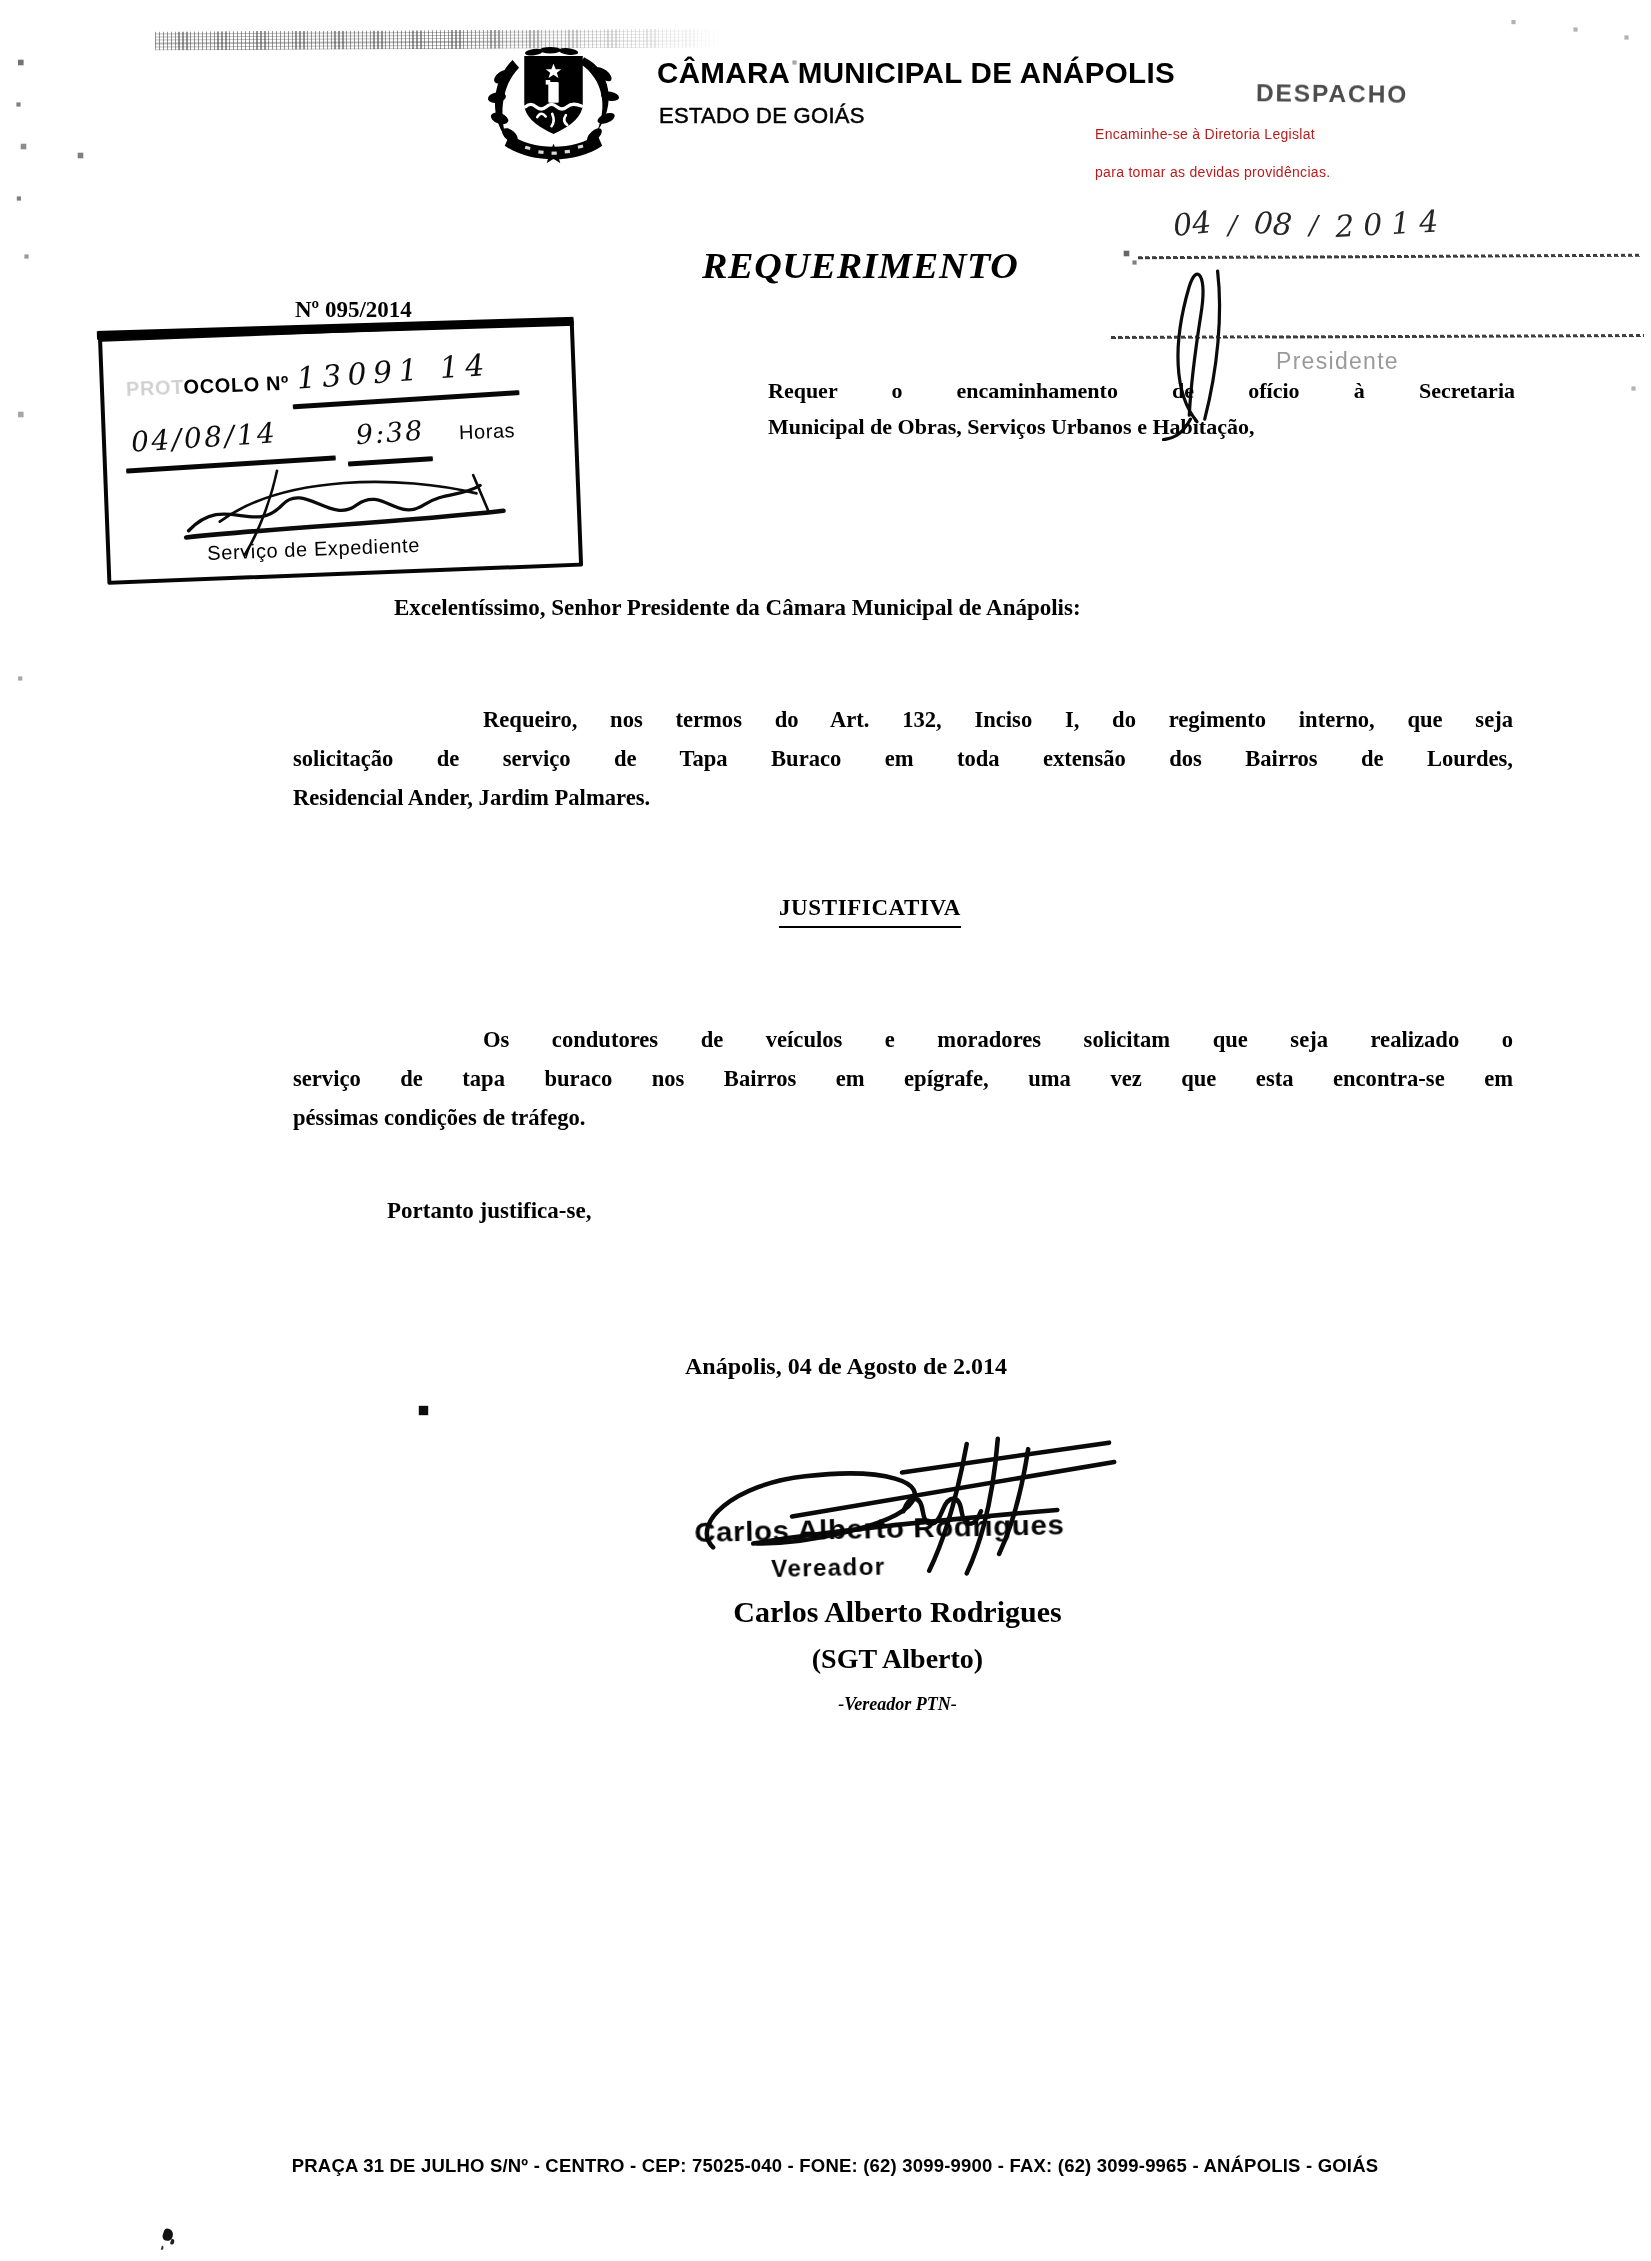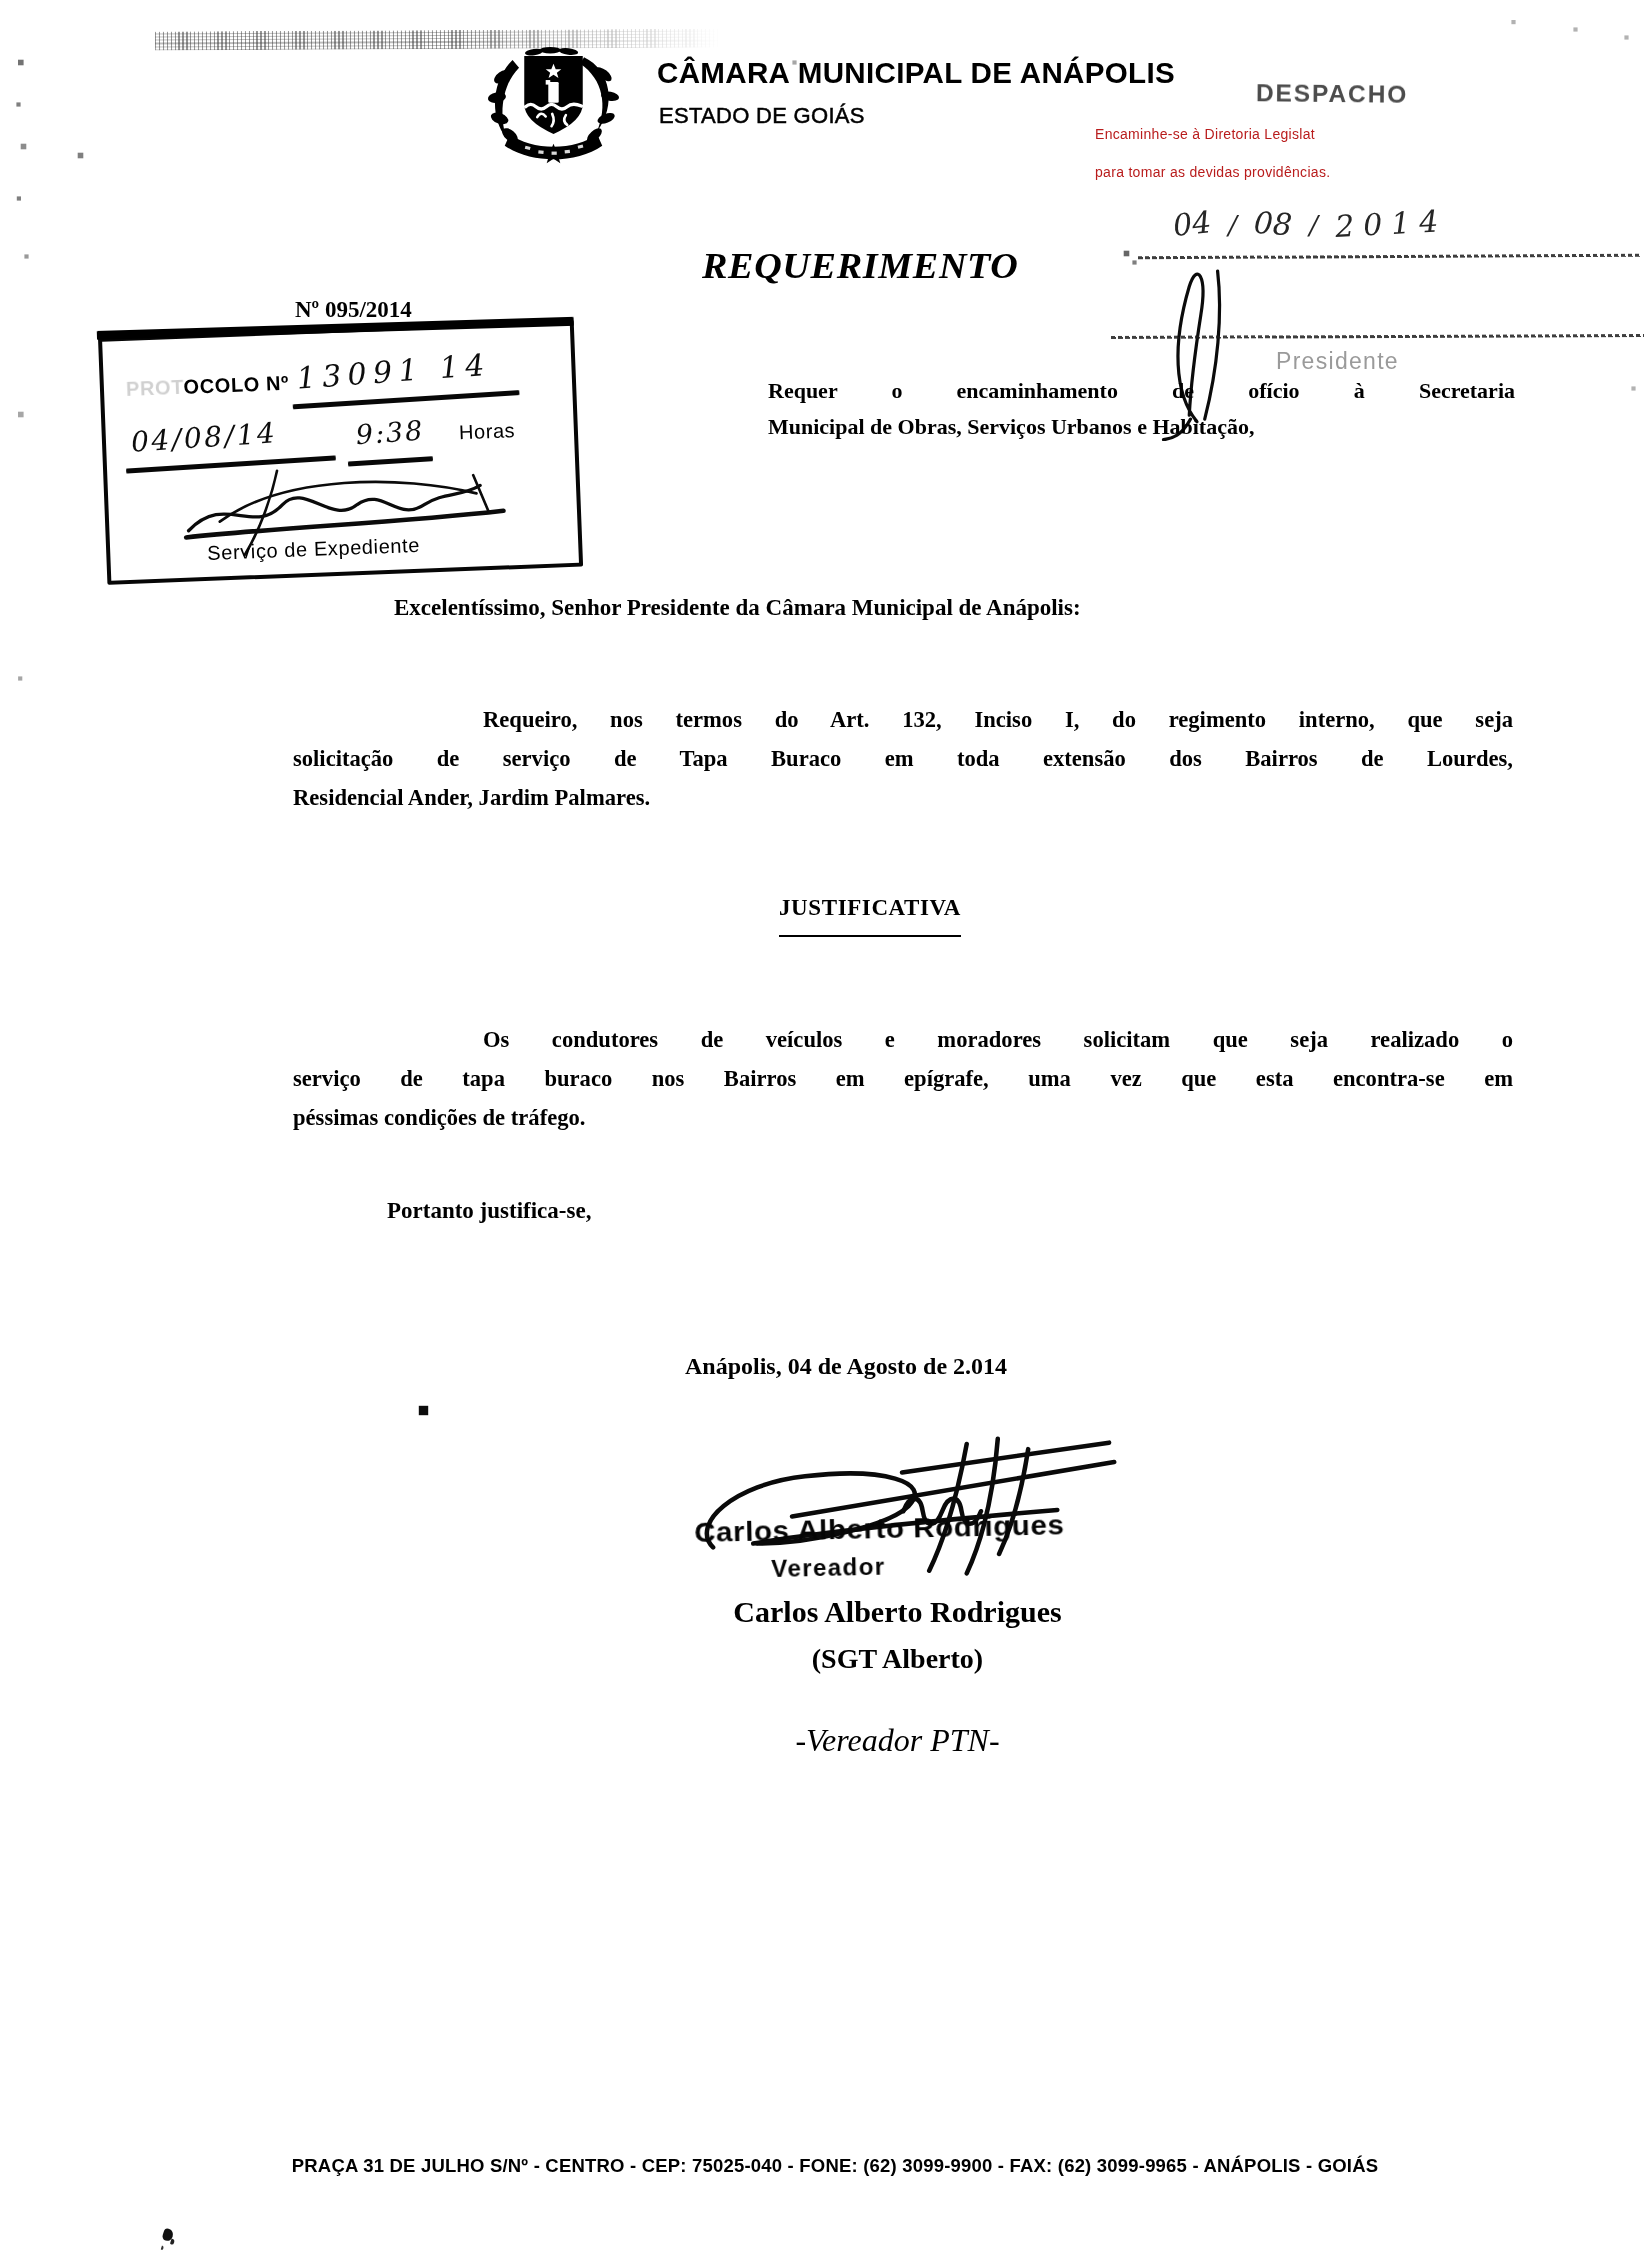--- a/index.html
+++ b/index.html
@@ -78,33 +78,33 @@
   .proto-office{position:absolute;left:97px;top:204px;font-family:"Liberation Sans",sans-serif;
     font-size:20px;letter-spacing:0.6px;white-space:nowrap;}
 
   
   .body-text{font-weight:700;font-size:22px;}
   .lines div{text-align:justify;text-align-last:justify;}
   .lines div:last-child{text-align-last:left;}
   .indent-first div:first-child{text-indent:190px;}
   .salutation{font-weight:700;font-size:23px;white-space:nowrap;margin-left:6px;}
   .just-title{font-weight:700;font-size:23px;letter-spacing:0.6px;border-bottom:2.6px solid #000;
-    padding-bottom:14px;white-space:nowrap;}
+    padding-bottom:5px;white-space:nowrap;}
   .closing{font-weight:700;font-size:23px;white-space:nowrap;}
   .dateline{font-weight:700;font-size:24px;white-space:nowrap;}
 
   
   .stamp-ink{font-family:"Liberation Sans",sans-serif;font-weight:700;color:#050505;
     filter:blur(0.5px);transform:rotate(-1.2deg) scaleX(1.05);transform-origin:left top;white-space:nowrap;}
   .stamp-name{font-size:28px;letter-spacing:0.6px;}
   .stamp-role{font-size:23px;letter-spacing:1.3px;}
   .printed-sig{text-align:center;}
   .printed-sig .nm{font-weight:700;font-size:30px;line-height:48px;white-space:nowrap;}
   .printed-sig .al{font-weight:700;font-size:28px;line-height:46px;white-space:nowrap;}
-  .printed-sig .rl{font-weight:400;font-style:italic;font-size:32px;line-height:45px;white-space:nowrap;margin-top:36px;}
+  .printed-sig .rl{font-weight:700;font-style:italic;font-size:18px;line-height:45px;white-space:nowrap;}
 
   
   .footer{font-family:"Liberation Sans",sans-serif;font-weight:700;font-size:18.7px;
     text-align:center;letter-spacing:0.2px;transform:scaleX(.99);transform-origin:center top;
     white-space:nowrap;}
 
   svg{display:block;}
 </style>
 </head>
 <body>

